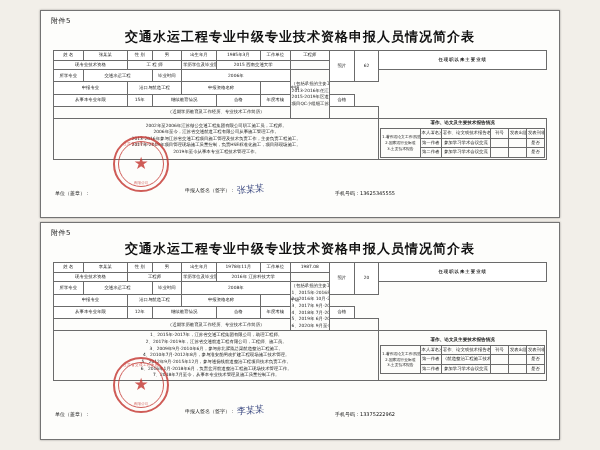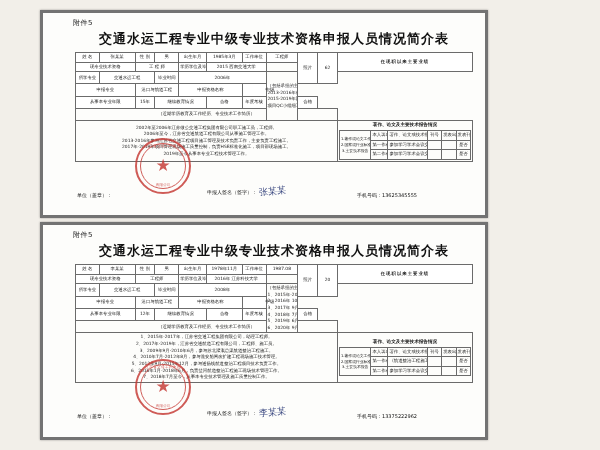--- a/index.html
+++ b/index.html
@@ -5,27 +5,26 @@
   html,body{margin:0;padding:0;}
   body{
     width:600px;height:450px;
     background:#f2efe9;
     font-family:"DejaVu Sans","Liberation Sans",sans-serif;
     overflow:hidden;
   }
   .page{
     position:absolute;
     left:40px;
-    width:448px;
+    width:520px;
     background:#fdfdfb;
     box-shadow:0 0 2px rgba(0,0,0,.35);
-    border:3px solid #737373;
+    border:1px solid #737373;
     box-sizing:border-box;
     overflow:hidden;
-    padding-left:20px;
   }
   #doc1{top:10px;height:208px;}
   #doc2{top:222px;height:218px;}
 
   .attach{
     font-size:7px;color:#222;margin:5px 0 0 10px;letter-spacing:.5px;
   }
   .title{
     text-align:center;
     font-family:"DejaVu Serif","Liberation Serif",serif;

